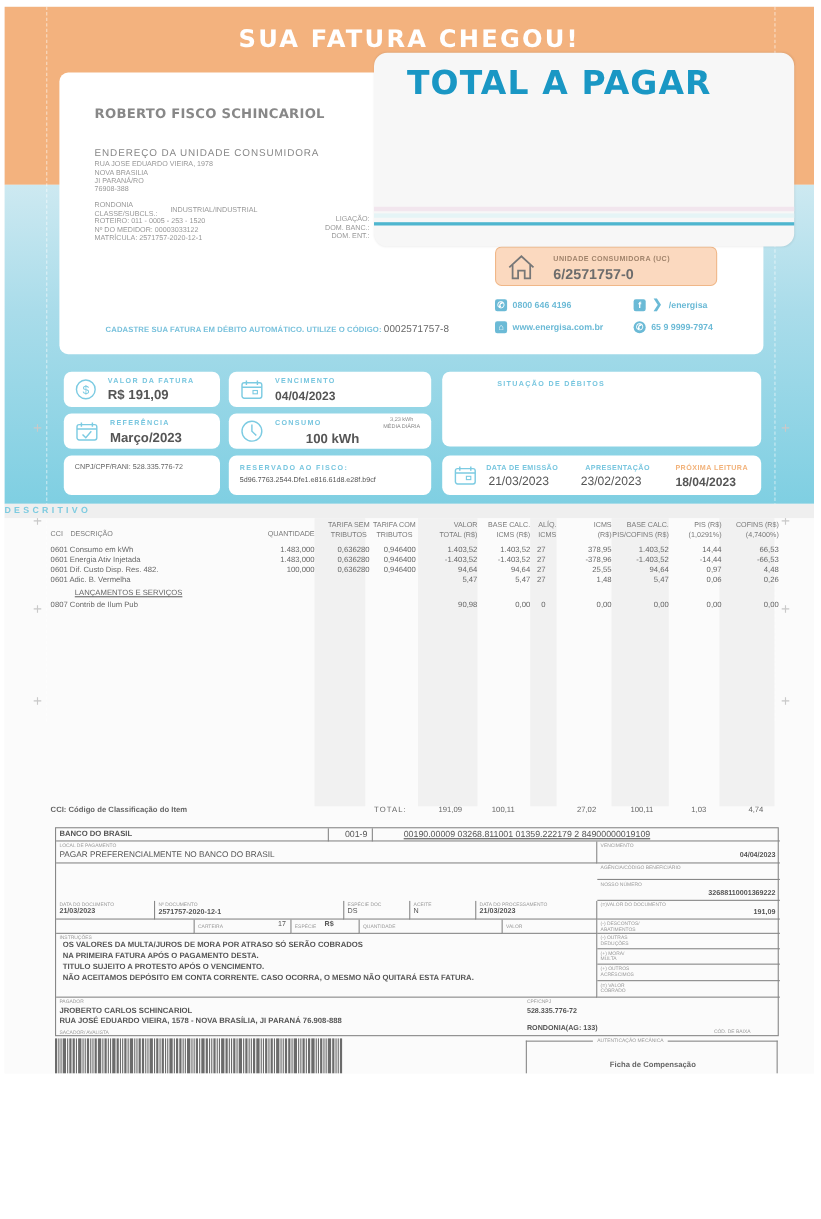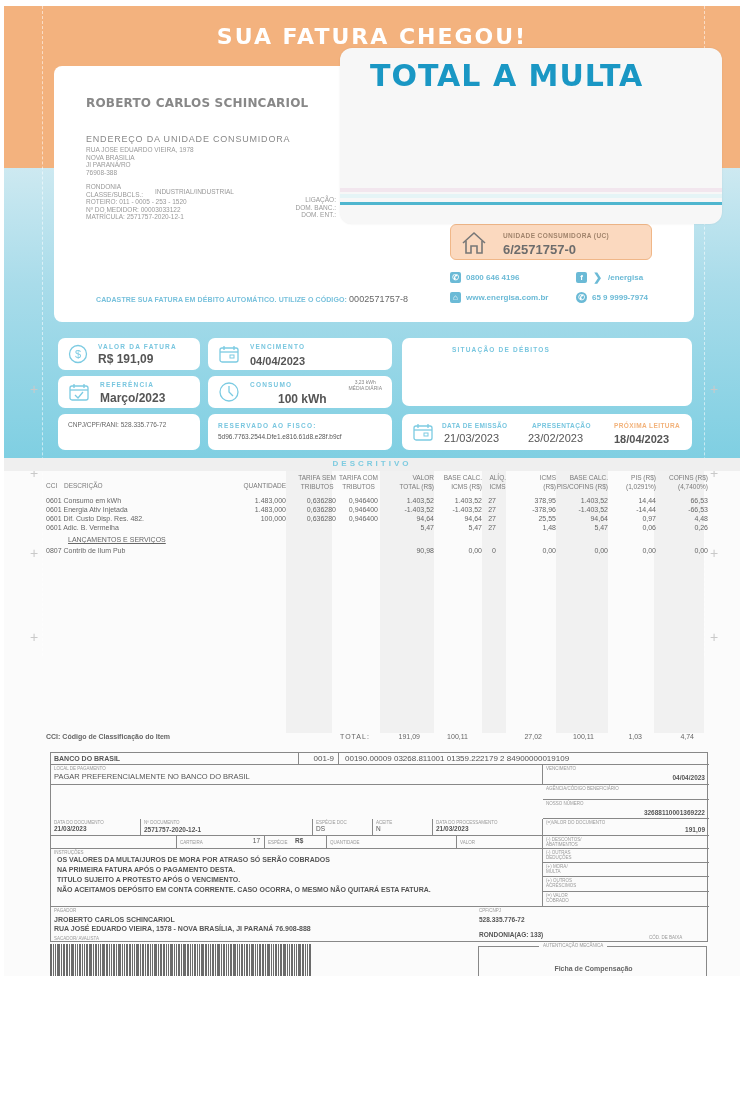--- a/index.html
+++ b/index.html
@@ -45,21 +45,21 @@
 
   .debito-auto { position: absolute; left: 42px; top: 228px; font-size: 7px; font-weight: bold; color: #78c1dc; white-space: nowrap; letter-spacing: 0.1px; }
   .debito-auto .code { font-size: 9px; color: #666; font-weight: normal; }
 
   .mini { position: absolute; background: #fff; border-radius: 7px; }
   .mini-label { position: absolute; font-size: 6.5px; font-weight: bold; color: #78c6df; letter-spacing: 1.2px; }
   .mini-value { position: absolute; font-size: 12px; font-weight: bold; color: #555; }
   .mini-icon { position: absolute; }
 
   .descr-band { position: absolute; left: 0; top: 452px; width: 736px; height: 13px; background: #efefef; }
-  .descr-title { position: absolute; left: 0; width: 736px; top: 453px; text-align: center; font-size: 8px; font-weight: bold; color: #7dcbe0; letter-spacing: 3px; }
+  .descr-title { position: absolute; left: 0; width: 736px; top: 453px; text-align: left; font-size: 8px; font-weight: bold; color: #7dcbe0; letter-spacing: 3px; }
 
   .table-wrap { position: absolute; left: 42px; top: 465px; width: 662px; height: 262px; }
   .colshade { position: absolute; top: 0; height: 262px; background: #f1f1f1; }
   .th, .td { position: absolute; font-size: 7px; color: #666; white-space: nowrap; }
   .th { font-size: 6.5px; color: #7a7a7a; line-height: 9px; text-align: right; }
   .td.num { text-align: right; }
   .lanc { text-decoration: underline; color: #666; }
 
   .footer-line { position: absolute; top: 727px; font-size: 7px; color: #666; font-weight: bold; white-space: nowrap; }
 
@@ -90,21 +90,21 @@
   <div class="plus" style="left:26px; top:460px;">+</div>
   <div class="plus" style="left:706px; top:460px;">+</div>
   <div class="plus" style="left:26px; top:540px;">+</div>
   <div class="plus" style="left:706px; top:540px;">+</div>
   <div class="plus" style="left:26px; top:624px;">+</div>
   <div class="plus" style="left:706px; top:624px;">+</div>
 
   <div class="banner-title">SUA FATURA CHEGOU!</div>
 
   <div class="card main-card">
-    <div class="name">ROBERTO CARLOS SCHINCARIOL</div>
+    <div class="name">ROBERTO FISCO SCHINCARIOL</div>
     <div class="addr-title">ENDEREÇO DA UNIDADE CONSUMIDORA</div>
     <div class="addr-lines small">
       <div>RUA JOSE EDUARDO VIEIRA, 1978</div>
       <div>NOVA BRASILIA</div>
       <div>JI PARANÁ/RO</div>
       <div>76908-388</div>
     </div>
     <div class="info-lines small">
       <div class="row">RONDONIA</div>
       <div class="row">
@@ -148,21 +148,21 @@
       <span>65 9 9999-7974</span>
     </div>
 
     <div class="debito-auto">
       <span>CADASTRE SUA FATURA EM DÉBITO AUTOMÁTICO. UTILIZE O CÓDIGO:</span>
       <span class="code">0002571757-8</span>
     </div>
   </div>
 
   <div class="total-popup">
-    <div class="total-title">TOTAL A MULTA</div>
+    <div class="total-title">TOTAL A PAGAR</div>
     <div class="total-stripe1"></div>
     <div class="total-stripe2"></div>
     <div class="total-stripe3"></div>
   </div>
 
   <div class="mini" style="left:54px; top:332px; width:142px; height:32px;">
     <svg class="mini-icon" style="left:10px; top:6px;" width="20" height="20" viewBox="0 0 20 20">
       <circle cx="10" cy="10" r="8.5" fill="none" stroke="#7ccbe2" stroke-width="1.3"></circle>
       <text x="10" y="14" text-anchor="middle" font-size="11" fill="#7ccbe2" font-family="Liberation Sans, sans-serif">$</text>
     </svg>
@@ -363,21 +363,21 @@
     </div>
 
   <div class="boleto">
     <div class="bc" style="left:0; top:0; width:248px; height:12px;">
       <div class="bval bold" style="top:2px; font-size:7px;">BANCO DO BRASIL</div>
     </div>
     <div class="bc" style="left:248px; top:0; width:40px; height:12px;">
       <div class="bval r" style="top:1px; font-size:8px;">001-9</div>
     </div>
     <div class="bc" style="left:288px; top:0; width:370px; height:12px; border-right:none;">
-      <div class="bval" style="top:1px; left:6px; font-size:8px;">00190.00009 03268.811001 01359.222179 2 84900000019109</div>
+      <div class="bval" style="top:1px; left:28px; font-size:8px;text-decoration:underline;">00190.00009 03268.811001 01359.222179 2 84900000019109</div>
     </div>
 
     <div class="bc" style="left:0; top:12px; width:492px; height:20px;">
       <div class="blab">LOCAL DE PAGAMENTO</div>
       <div class="bval" style="top:7px;">PAGAR PREFERENCIALMENTE NO  BANCO DO BRASIL</div>
     </div>
     <div class="bc" style="left:492px; top:12px; width:166px; height:20px; border-right:none;">
       <div class="blab">VENCIMENTO</div>
       <div class="bval r bold" style="top:9px; font-size:6.5px;">04/04/2023</div>
     </div>

